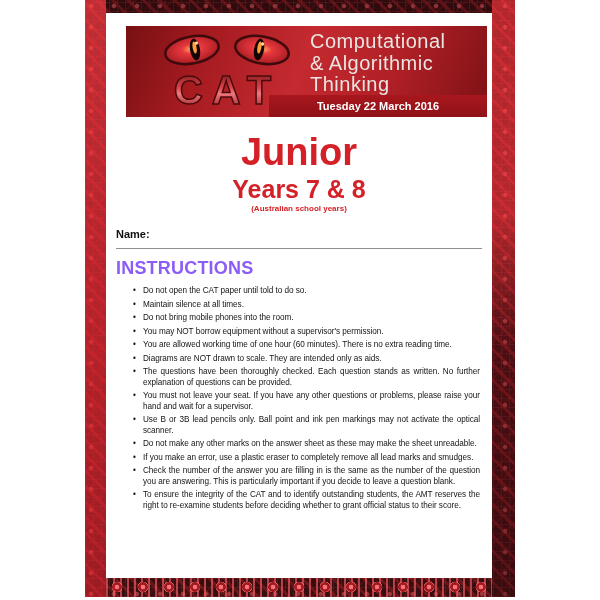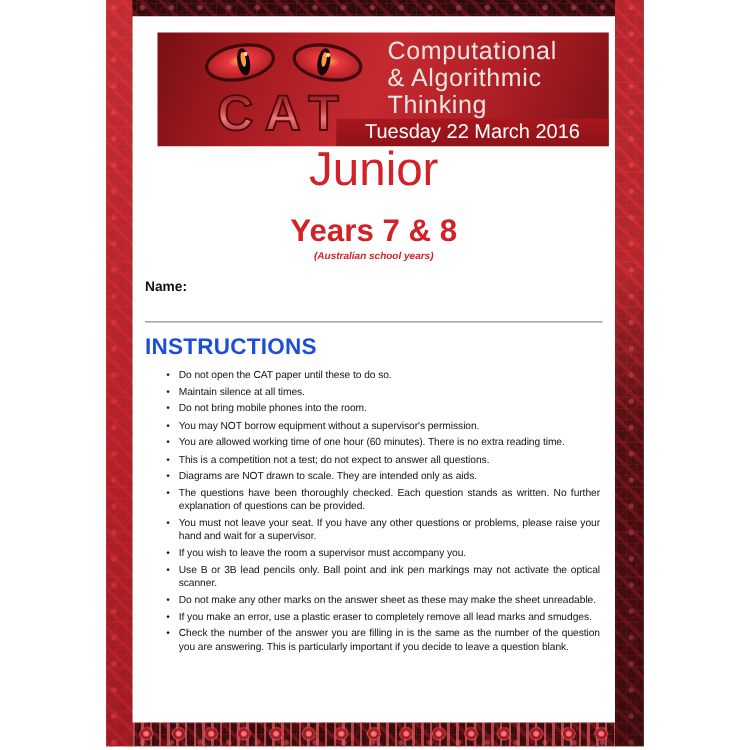--- a/index.html
+++ b/index.html
@@ -42,34 +42,34 @@
     overflow:hidden;
   }
   .logo-svg{position:absolute;left:14px;top:2px;}
   .banner-title{
     position:absolute;left:184px;top:5px;color:#eae5e2;
     font-size:20px;line-height:21.5px;font-weight:400;letter-spacing:.5px;white-space:nowrap;
   }
   .date-bar{
     position:absolute;right:0;bottom:0;width:218px;height:22px;
     background:linear-gradient(180deg,#a8171d,#8e1217);
-    color:#ffffff;font-weight:400;font-size:16px;
+    color:#ffffff;font-weight:700;font-size:11px;
     display:flex;align-items:center;justify-content:center;white-space:nowrap;
   }
   
-  .division{text-align:center;color:#d42127;font-weight:400;font-size:38px;line-height:1;margin-top:0;}
-  .years{text-align:center;color:#d42127;font-weight:700;font-size:25px;line-height:1;margin-top:18px;}
-  .years-note{text-align:center;color:#d42127;font-weight:700;font-size:8px;line-height:1;margin-top:3px;font-style:italic;}
+  .division{text-align:center;color:#d42127;font-weight:700;font-size:38px;line-height:1;margin-top:16px;}
+  .years{text-align:center;color:#d42127;font-weight:700;font-size:25px;line-height:1;margin-top:6px;}
+  .years-note{text-align:center;color:#d42127;font-weight:700;font-size:8px;line-height:1;margin-top:3px;}
   
   .name-row{
-    margin-top:15px;border-bottom:1px solid #8f8f8f;padding-bottom:21px;
+    margin-top:15px;border-bottom:1px solid #8f8f8f;padding-bottom:8px;
     font-weight:700;font-size:11px;color:#111;
   }
   
-  .instructions-heading{margin-top:9px;font-size:18px;font-weight:700;color:#1d4ed8;letter-spacing:.2px;}
+  .instructions-heading{margin-top:9px;font-size:18px;font-weight:700;color:#8b5cf6;letter-spacing:.2px;}
   ul.instructions{margin:7px 0 0 0;padding:0 2px 0 27px;list-style:none;}
   ul.instructions li{
     position:relative;font-size:8.2px;line-height:10.5px;margin-bottom:3px;
     text-align:justify;color:#141414;letter-spacing:-0.05px;
   }
   ul.instructions li::before{content:"\2022";position:absolute;left:-10px;top:0;color:#141414;}
 </style>
 </head>
 <body>
 
@@ -125,30 +125,29 @@
     <div class="years">Years 7 &amp; 8</div>
     <div class="years-note">(Australian school years)</div>
 
     <div class="name-row">
       <span>Name:</span>
     </div>
 
     <div class="instructions-heading">INSTRUCTIONS</div>
 
     <ul class="instructions">
-      <li>Do not open the CAT paper until these to do so.</li>
+      <li>Do not open the CAT paper until told to do so.</li>
       <li>Maintain silence at all times.</li>
       <li>Do not bring mobile phones into the room.</li>
       <li>You may NOT borrow equipment without a supervisor's permission.</li>
       <li>You are allowed working time of one hour (60 minutes). There is no extra reading time.</li>
-      <li>This is a competition not a test; do not expect to answer all questions.</li>
       <li>Diagrams are NOT drawn to scale. They are intended only as aids.</li>
       <li>The questions have been thoroughly checked. Each question stands as written. No further explanation of questions can be provided.</li>
       <li>You must not leave your seat. If you have any other questions or problems, please raise your hand and wait for a supervisor.</li>
-      <li>If you wish to leave the room a supervisor must accompany you.</li>
       <li>Use B or 3B lead pencils only. Ball point and ink pen markings may not activate the optical scanner.</li>
       <li>Do not make any other marks on the answer sheet as these may make the sheet unreadable.</li>
       <li>If you make an error, use a plastic eraser to completely remove all lead marks and smudges.</li>
       <li>Check the number of the answer you are filling in is the same as the number of the question you are answering. This is particularly important if you decide to leave a question blank.</li>
+      <li>To ensure the integrity of the CAT and to identify outstanding students, the AMT reserves the right to re-examine students before deciding whether to grant official status to their score.</li>
     </ul>
 
   </div>
 </div>
 
 </body></html>

